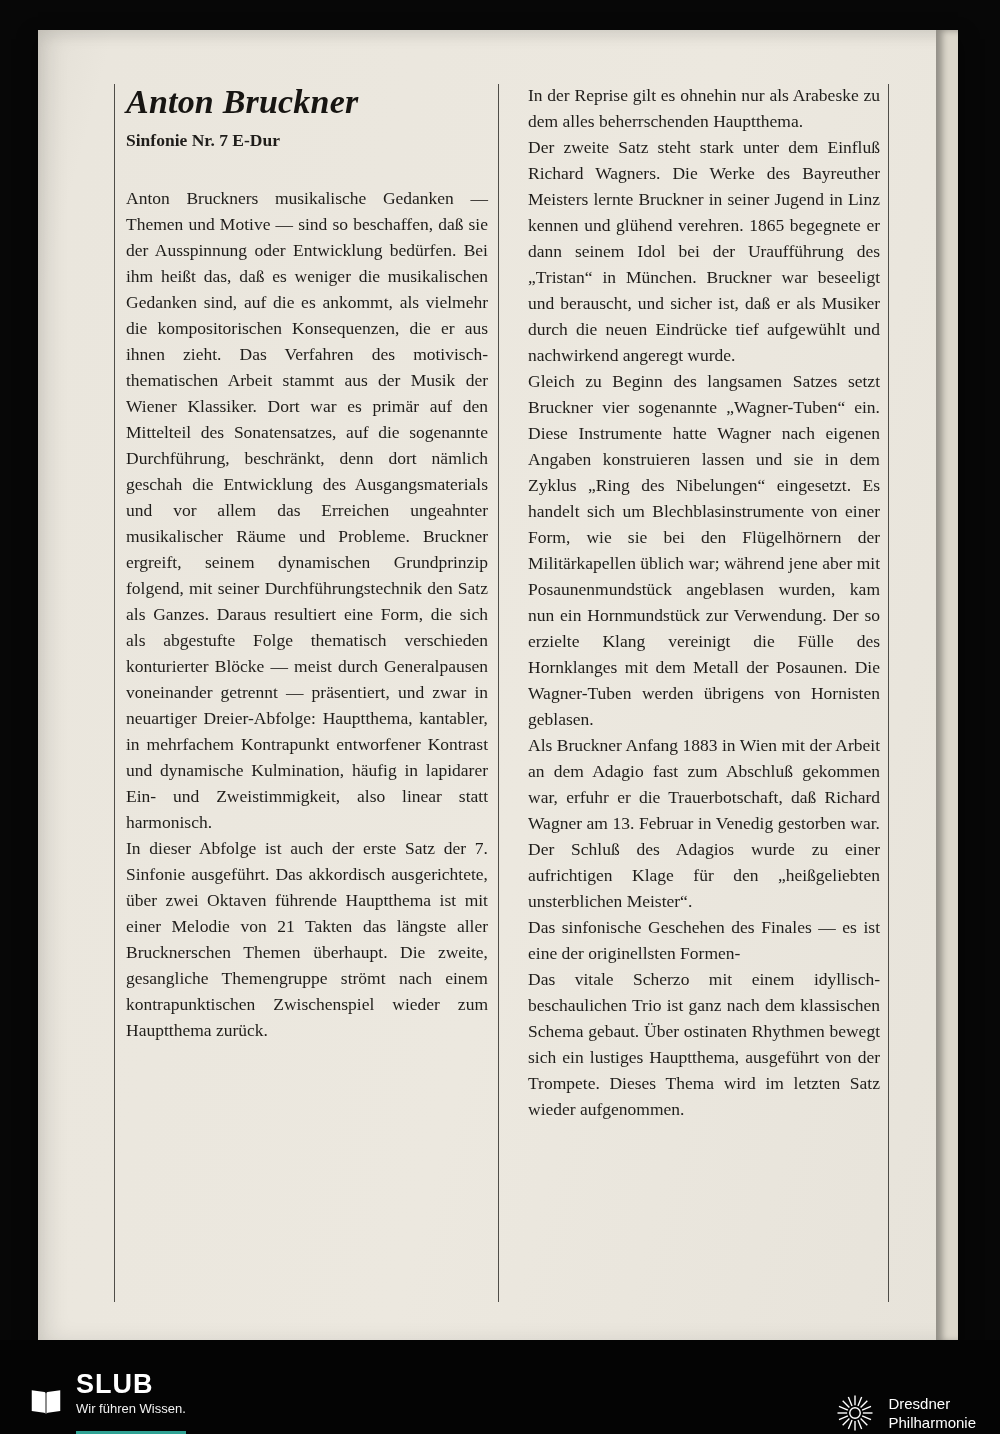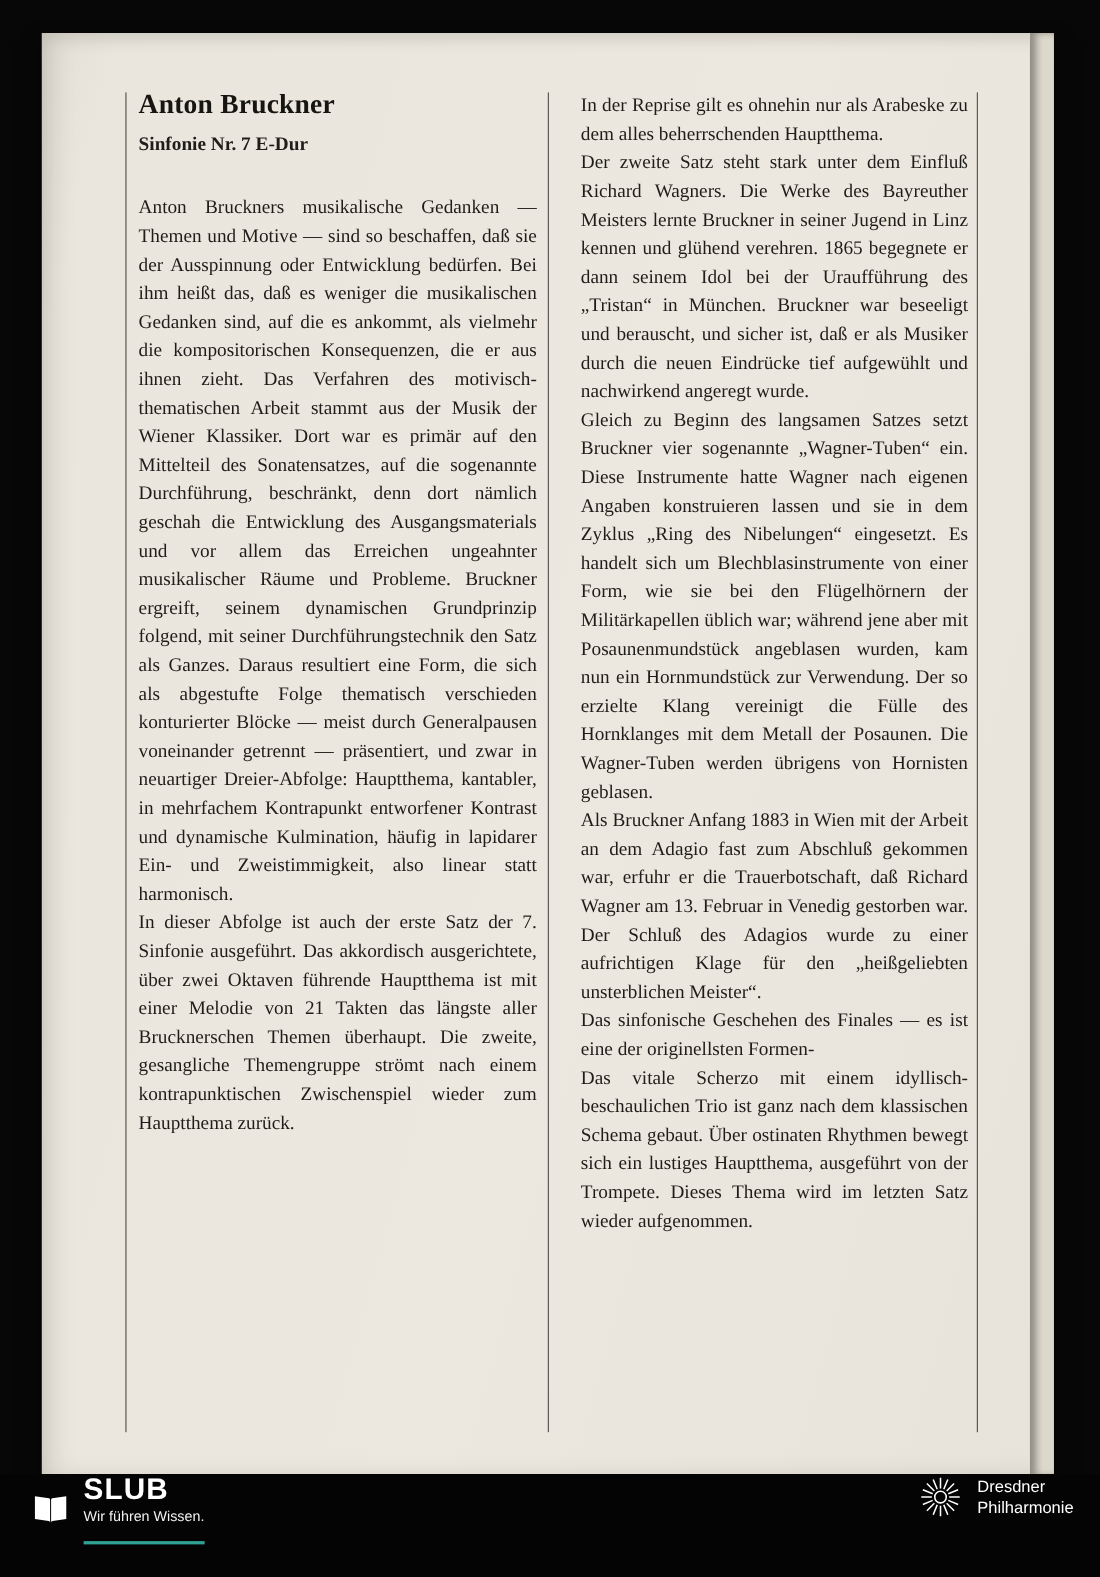--- a/index.html
+++ b/index.html
@@ -39,40 +39,40 @@
   .col {
     position: absolute; top: 52px;
     color: #1f1d1a;
     font-size: 17.5px; line-height: 26px;
   }
   .col-left  { left: 88px;  width: 362px; }
   .col-right { left: 490px; width: 352px; }
 
   .page-title {
     margin: 0;
-    font-size: 25px; font-weight: 700; line-height: 1.15;
-    letter-spacing: 0.2px; color: #171512;
+    font-size: 34px; font-weight: 700; line-height: 1.15;
+    letter-spacing: 0.2px; color: #171512; font-style: italic;
   }
   .page-subtitle {
     margin: 6px 0 0 0;
     font-size: 17.5px; font-weight: 700; color: #1f1d1a;
   }
   .paras p {
     margin: 0;
     text-align: justify;
     hyphens: auto; -webkit-hyphens: auto;
     overflow-wrap: break-word;
   }
   .col-left .paras { margin-top: 32px; }
 
   
   .footer {
     position: absolute; left: 0; right: 0; bottom: 0; height: 94px;
     background: #040404;
-    display: flex; align-items: flex-start; justify-content: space-between;
+    display: flex; align-items: flex-end; justify-content: space-between;
     padding: 0 24px 0 28px;
     font-family: "Liberation Sans", "DejaVu Sans", sans-serif;
   }
   .slub { display: flex; align-items: center; gap: 12px; }
   .slub-icon { width: 36px; height: 36px; flex: 0 0 auto; }
   .slub-texts { display: flex; flex-direction: column; }
   .slub-name {
     color: #ffffff; font-size: 27px; font-weight: 700;
     letter-spacing: 1px; line-height: 1.05;
   }

